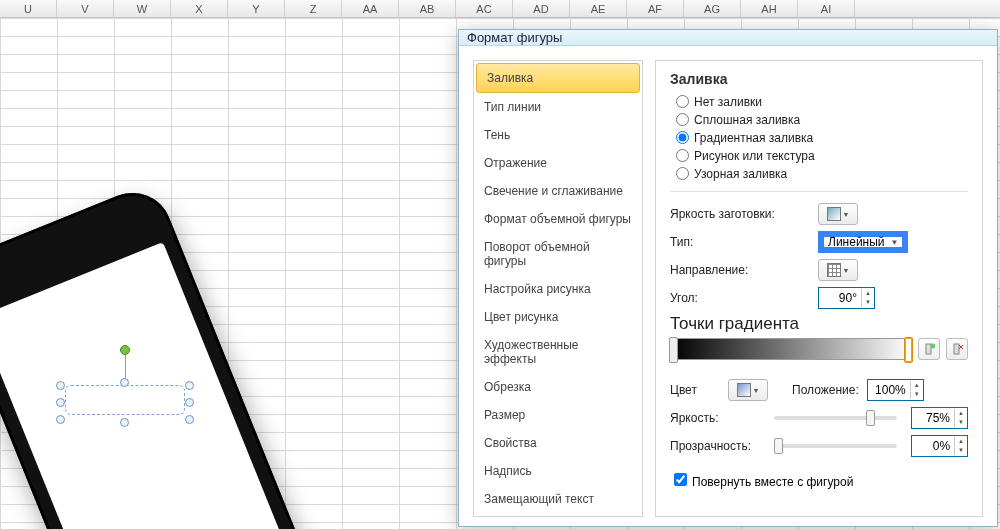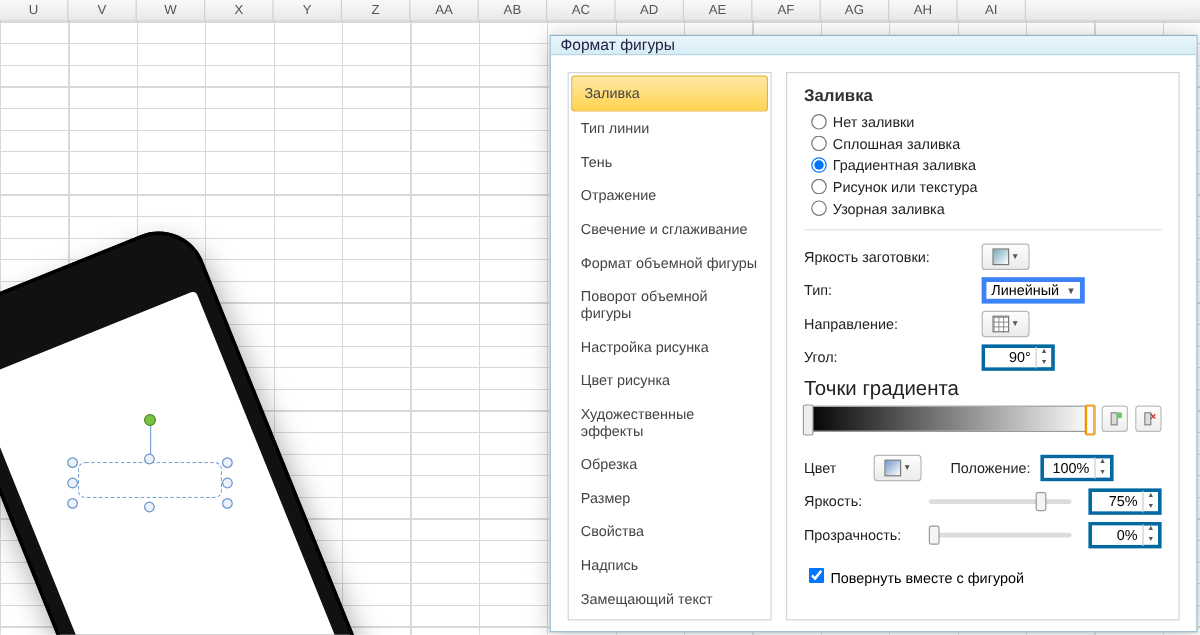--- a/index.html
+++ b/index.html
@@ -153,26 +153,26 @@
     width:40px;height:22px;border:1px solid #b7b7b7;border-radius:3px;
     background:linear-gradient(#fdfdfd,#ebebeb);
     display:inline-flex;align-items:center;justify-content:center;gap:2px;
   }
   .dropdown-btn .sw{width:14px;height:14px;border:1px solid #777;background:linear-gradient(135deg,#7ab,#fff);}
   .dropdown-btn .sw.grid{background:
     linear-gradient(#888 1px,transparent 1px) 0 0/4px 4px,
     linear-gradient(90deg,#888 1px,transparent 1px) 0 0/4px 4px, #fff;}
   .dropdown-btn .car{font-size:7px;color:#555;}
   .select{
-    height:22px;border:4px solid #3b82f6;background:#fff;padding:0 4px;font-size:12px;
+    height:22px;border:6px solid #3b82f6;background:#fff;padding:0 4px;font-size:12px;
     display:inline-flex;align-items:center;gap:6px;min-width:80px;
   }
   .select .car{margin-left:auto;font-size:8px;color:#555}
   .spin{
-    display:inline-flex;align-items:center;border:3px solid #0369a1;height:22px;background:#fff;
+    display:inline-flex;align-items:center;border:1px solid #0369a1;height:22px;background:#fff;
   }
   .spin input{border:0;width:42px;text-align:right;padding:0 4px;font-size:12px;height:100%}
   .spin .bts{display:flex;flex-direction:column;border-left:1px solid #ccc}
   .spin .bts span{font-size:6px;line-height:9px;padding:0 3px;color:#555;cursor:default}
 
   .stops-label{font-size:17px;color:#222;padding:2px 0 4px}
   .stops-row{display:flex;align-items:center;gap:6px}
   .grad-bar{
     flex:1;height:22px;position:relative;
     background:linear-gradient(90deg,#000 0%, #fff 100%);

